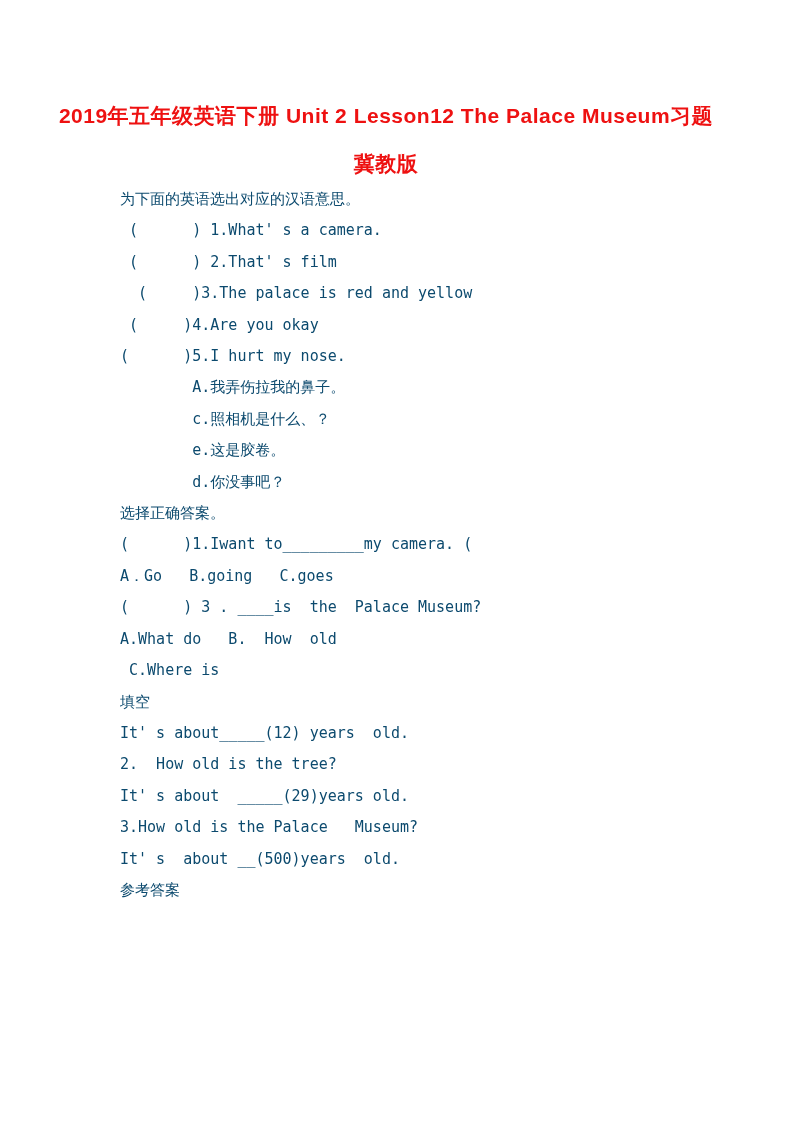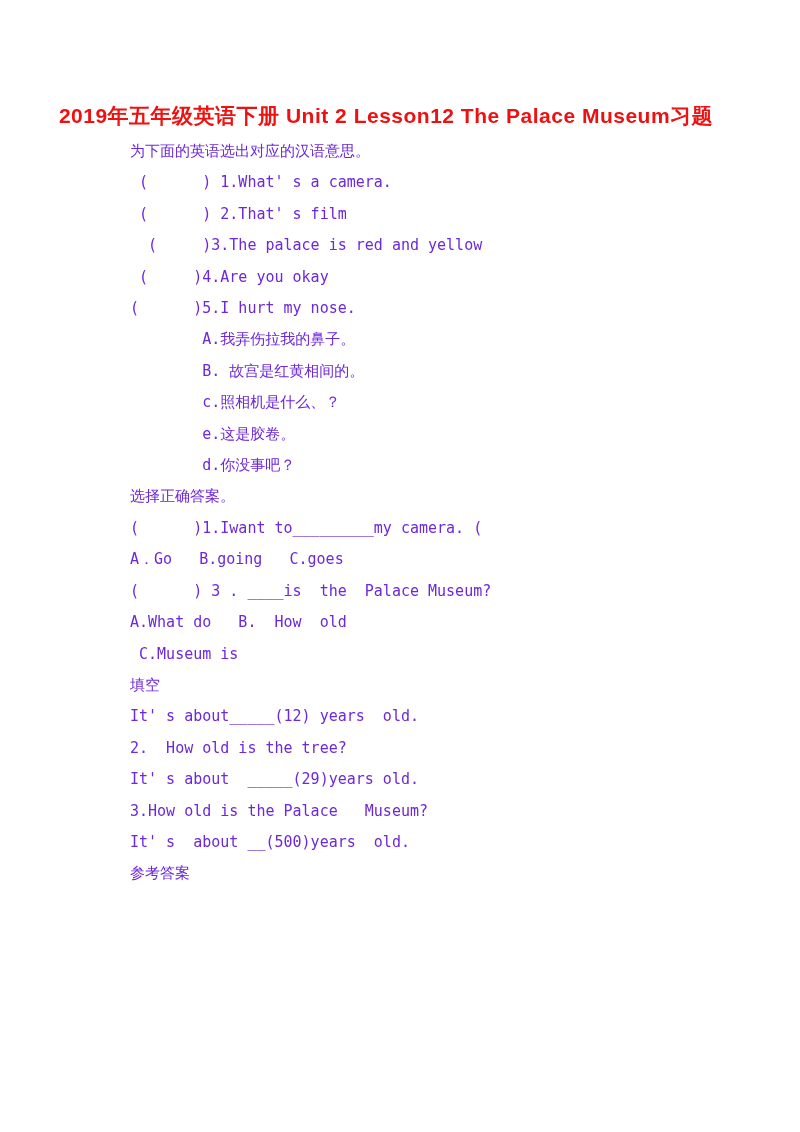--- a/index.html
+++ b/index.html
@@ -42,40 +42,40 @@
     min-height: 31.4px;
   }
 </style>
 </head>
 <body>
 
 <div class="page">
 
   <div class="title-block" style="color: rgb(238, 17, 17);">
     <div class="title-line">2019年五年级英语下册 Unit 2 Lesson12 The Palace Museum习题</div>
+    <div class="title-line">冀教版</div>
   </div>
 
-  <div class="doc-body" style="color: #6d28d9; margin-left: 10px;">
+  <div class="doc-body" style="color: #0c4a6e;">
     <div class="doc-line">为下面的英语选出对应的汉语意思。</div>
     <div class="doc-line"> (      ) 1.What' s a camera.</div>
     <div class="doc-line"> (      ) 2.That' s film</div>
     <div class="doc-line">  (     )3.The palace is red and yellow</div>
     <div class="doc-line"> (     )4.Are you okay</div>
     <div class="doc-line">(      )5.I hurt my nose.</div>
     <div class="doc-line">        A.我弄伤拉我的鼻子。</div>
-    <div class="doc-line">        B. 故宫是红黄相间的。</div>
     <div class="doc-line">        c.照相机是什么、？</div>
     <div class="doc-line">        e.这是胶卷。</div>
     <div class="doc-line">        d.你没事吧？</div>
     <div class="doc-line">选择正确答案。</div>
     <div class="doc-line">(      )1.Iwant to_________my camera. (</div>
     <div class="doc-line">A．Go   B.going   C.goes</div>
     <div class="doc-line">(      ) 3 . ____is  the  Palace Museum?</div>
     <div class="doc-line">A.What do   B.  How  old</div>
-    <div class="doc-line"> C.Museum is</div>
+    <div class="doc-line"> C.Where is</div>
     <div class="doc-line">填空</div>
     <div class="doc-line">It' s about_____(12) years  old.</div>
     <div class="doc-line">2.  How old is the tree?</div>
     <div class="doc-line">It' s about  _____(29)years old.</div>
     <div class="doc-line">3.How old is the Palace   Museum?</div>
     <div class="doc-line">It' s  about __(500)years  old.</div>
     <div class="doc-line">参考答案</div>
   </div>
 
 </div>

